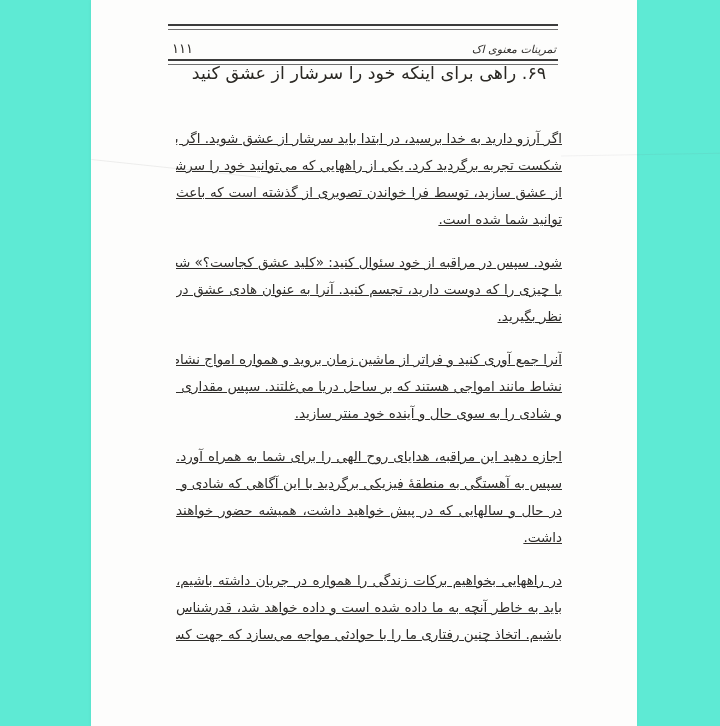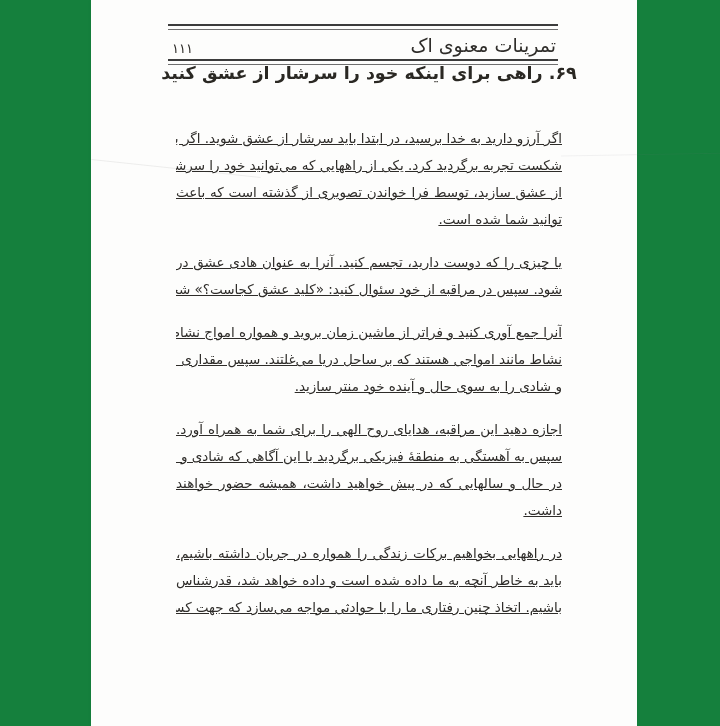--- a/index.html
+++ b/index.html
@@ -8,21 +8,21 @@
     width: 720px;
     height: 726px;
     overflow: hidden;
     background: #edeff1;
     font-family: "DejaVu Sans", sans-serif;
   }
   .stage {
     position: relative;
     width: 720px;
     height: 726px;
-    background: #15803d;
+    background: #5eead4;
   }
   
   .book-page {
     position: absolute;
     left: 91px;
     top: 0;
     width: 546px;
     height: 726px;
     background: #fdfdfc;
     box-shadow: 0 0 4px rgba(0,0,0,0.05);
@@ -59,34 +59,35 @@
     padding: 4px 2px 3px 2px;
     height: 22px;
   }
   .page-number {
     font-size: 13px;
     letter-spacing: 3px;
     color: #2f2d2a;
     padding-left: 2px;
   }
   .running-title {
-    font-size: 19px;
+    font-size: 11px;
+    font-style: italic;
     direction: rtl;
     color: #2f2d2a;
   }
 
   
   .chapter-title {
     position: absolute;
     top: 63px;
     left: 69px;     
     width: 418px;   
     text-align: center;
     font-size: 17.5px;
-    font-weight: 700;
+    font-weight: 400;
     color: #2a2823;
     direction: rtl;
   }
 
   
   .body-text {
     position: absolute;
     top: 109px;
     left: 69px;      
     width: 418px;    
@@ -129,22 +130,23 @@
     <div class="chapter-title">۶۹. راهی برای اینکه خود را سرشار از عشق کنید</div>
 
     <div class="body-text">
         <div class="para">
           <div class="line">اگر آرزو دارید به خدا برسید، در ابتدا باید سرشار از عشق شوید. اگر با</div>
           <div class="line">شکست تجربه برگردید کرد. یکی از راههایی که می‌توانید خود را سرشار</div>
           <div class="line">از عشق سازید، توسط فرا خواندن تصویری از گذشته است که باعث</div>
           <div class="line last">توانید شما شده است.</div>
         </div>
         <div class="para">
+          <div class="line">شود. سپس در مراقبه از خود سئوال کنید: «کلید عشق کجاست؟» شخص</div>
           <div class="line">یا چیزی را که دوست دارید، تجسم کنید. آنرا به عنوان هادی عشق در</div>
-          <div class="line">شود. سپس در مراقبه از خود سئوال کنید: «کلید عشق کجاست؟» شخص</div>
+          <div class="line last">نظر بگیرید.</div>
         </div>
         <div class="para">
           <div class="line">آنرا جمع آوری کنید و فراتر از ماشین زمان بروید و همواره امواج نشاط</div>
           <div class="line">نشاط مانند امواجی هستند که بر ساحل دریا می‌غلتند. سپس مقداری از</div>
           <div class="line last">و شادی را به سوی حال و آینده خود منتر سازید.</div>
         </div>
         <div class="para">
           <div class="line">اجازه دهید این مراقبه، هدایای روح الهی را برای شما به همراه آورد.</div>
           <div class="line">سپس به آهستگی به منطقهٔ فیزیکی برگردید با این آگاهی که شادی و عشق</div>
           <div class="line">در حال و سالهایی که در پیش خواهید داشت، همیشه حضور خواهند</div>

